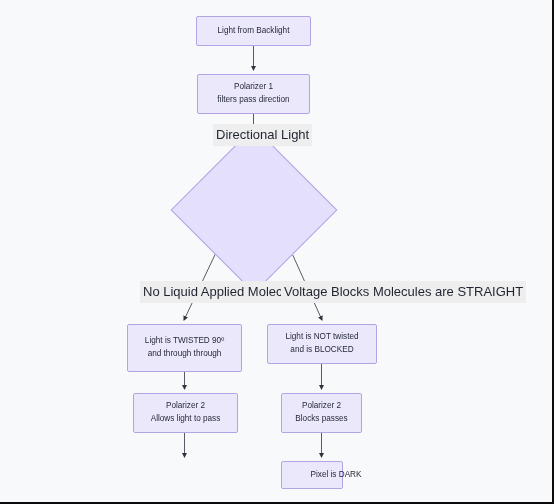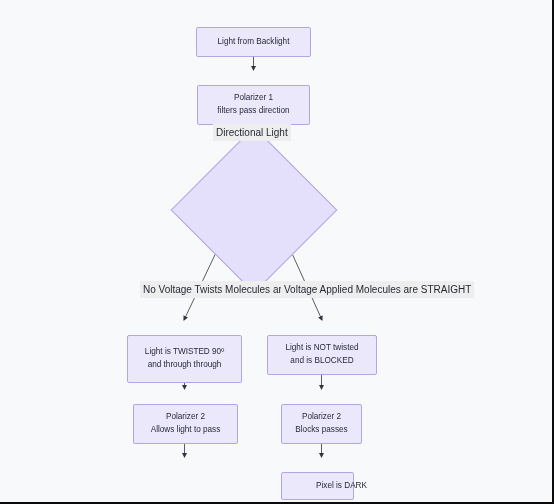--- a/index.html
+++ b/index.html
@@ -32,21 +32,20 @@
     border-radius: 2px;
     display: flex;
     flex-direction: column;
     align-items: center;
     justify-content: center;
     color: #1f2430;
     font-size: 8.2px;
     line-height: 1.55;
     text-align: center;
     white-space: nowrap;
-    margin-top: 11px;
   }
   .node .ln { display: block; }
   .diamond {
     position: absolute;
     width: 118px; height: 118px;
     left: 195px; top: 151px;
     background: #e4dffb;
     border: 1px solid #b3a4e6;
     transform: rotate(45deg);
   }
@@ -61,35 +60,35 @@
     color: #1f2430;
     font-size: 8.2px;
     line-height: 1.7;
     text-align: center;
     white-space: nowrap;
   }
   .edge-label {
     position: absolute;
     background: #eeeeee;
     color: #1f2430;
-    font-size: 10px;
+    font-size: 13px;
     line-height: 1.5;
     text-align: center;
     padding: 1px 3px;
     white-space: nowrap;
   }
   
   #n-backlight   { left: 196px; top: 16px;  width: 115px; height: 30px; }
   #n-pol1        { left: 197px; top: 74px;  width: 113px; height: 40px; }
   #n-twisted     { left: 127px; top: 324px; width: 115px; height: 48px; }
   #n-blocked     { left: 267px; top: 324px; width: 110px; height: 40px; }
   #n-pol2a       { left: 133px; top: 393px; width: 105px; height: 40px; }
   #n-pol2b       { left: 281px; top: 393px; width: 81px;  height: 40px; }
   #n-bright      { left: 140px; top: 461px; width: 90px;  height: 28px; }
-  #n-dark        { left: 281px; top: 461px; width: 73px;  height: 28px; padding-left: 48px; }
+  #n-dark        { left: 281px; top: 461px; width: 62px;  height: 28px; padding-left: 48px; }
   
   #el-dir        { left: 213px; top: 124px; }
   #el-novolt     { left: 140px; top: 281px; }
   #el-volt       { left: 281px; top: 281px; }
 </style>
 </head>
 <body>
 
 <div id="canvas">
 
@@ -153,22 +152,22 @@
 
   <div class="node" id="n-dark">
     <span class="ln">Pixel is DARK</span>
   </div>
 
   <div class="edge-label" id="el-dir">
     <span class="ln">Directional Light</span>
   </div>
 
   <div class="edge-label" id="el-novolt">
-    <span class="ln">No Voltage Twists</span>
+    <span class="ln">No Liquid Applied</span>
     <span class="ln">Molecules are TWISTED</span>
   </div>
 
   <div class="edge-label" id="el-volt">
-    <span class="ln">Voltage Applied</span>
+    <span class="ln">Voltage Blocks</span>
     <span class="ln">Molecules are STRAIGHT</span>
   </div>
 
 </div>
 
 </body></html>

